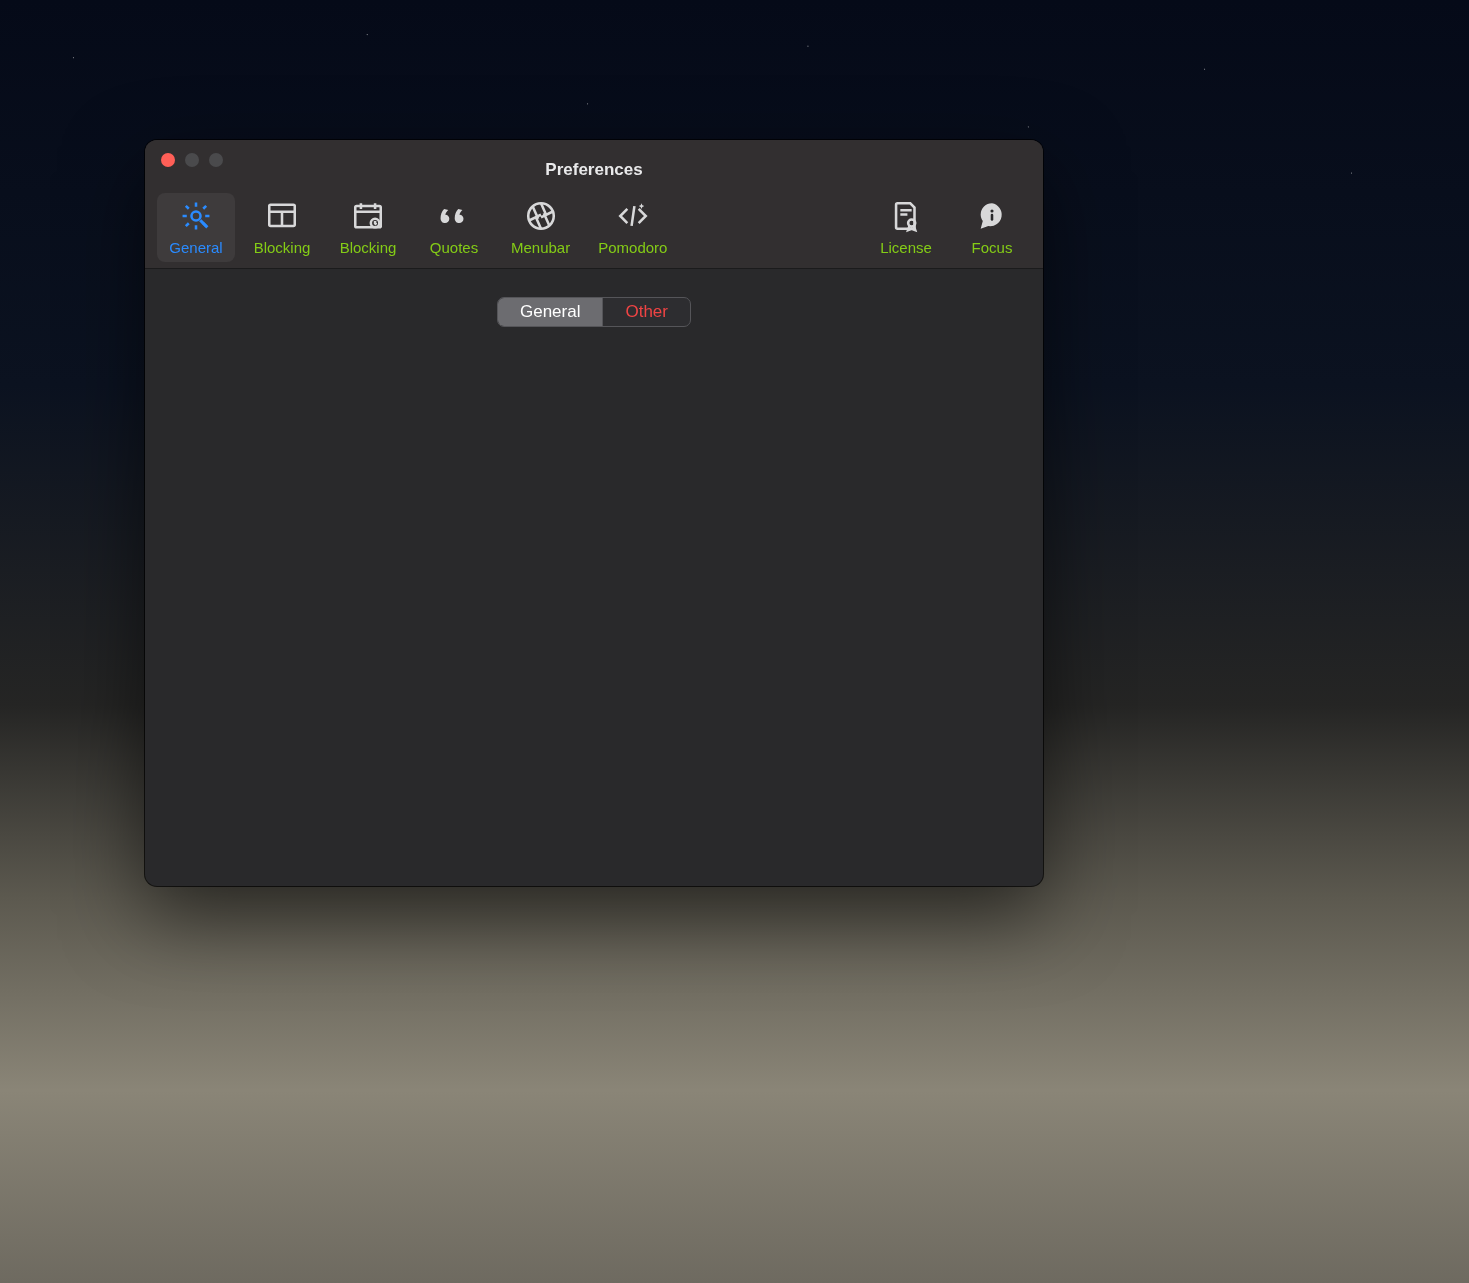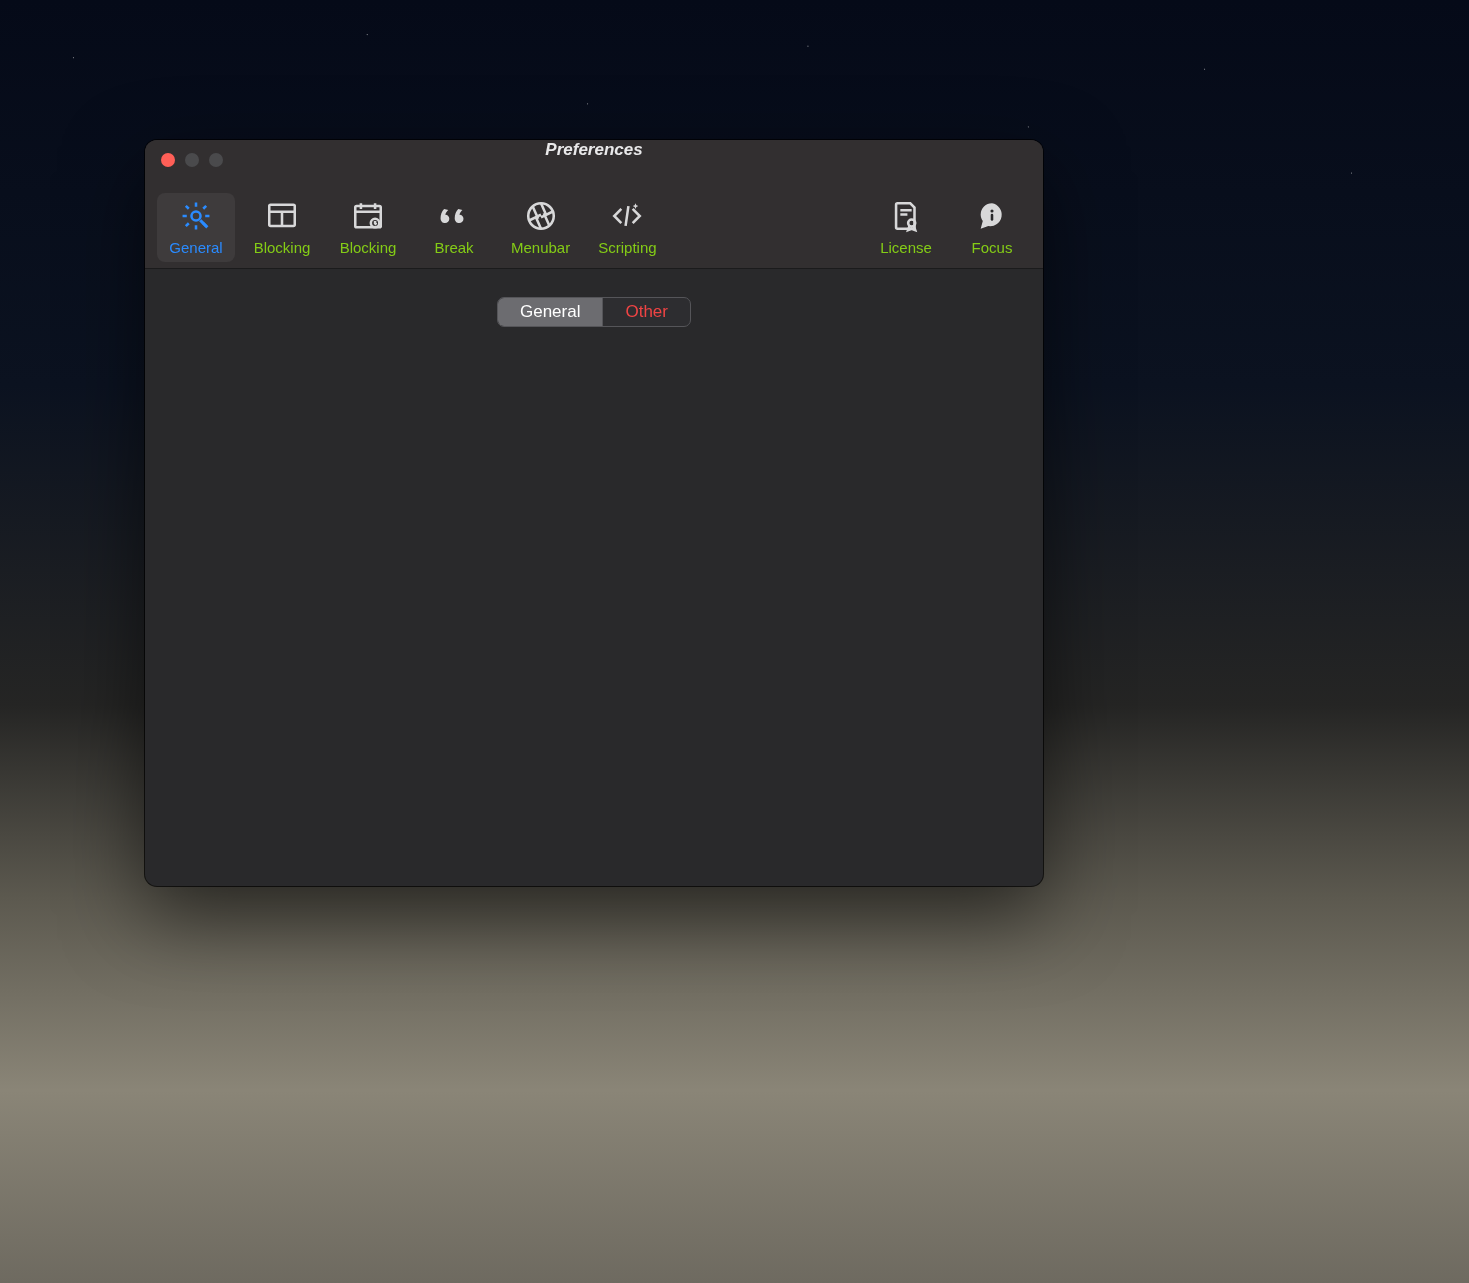--- a/index.html
+++ b/index.html
@@ -41,25 +41,24 @@
     height: 746px;
     background: #29292b;
     border-radius: 12px;
     box-shadow: 0 30px 80px rgba(0,0,0,.55), 0 0 0 1px rgba(0,0,0,.7);
     overflow: hidden;
   }
 
   .titlebar {
     height: 40px;
     display: flex;
-    align-items: flex-start;
+    align-items: flex-end;
     justify-content: center;
     position: relative;
     background: #322f30;
-    font-style: italic;
   }
   .traffic {
     position: absolute;
     left: 16px; top: 13px;
     display: flex; gap: 10px;
   }
   .dot { width: 14px; height: 14px; border-radius: 50%; }
   .dot.red { background: #ff5f57; }
   .dot.grey { background: #4a4a4c; }
   .title { color: #e9e9ea; font-size: 17px; font-weight: 600; }
@@ -242,35 +241,35 @@
           <path d="M3 9h18M7 3v4M17 3v4"></path>
           <circle cx="17" cy="17" r="3"></circle>
           <path d="M17 15.5v1.7l1 .8"></path>
       </svg>
       <span>Blocking</span>
     </div>
     <div class="titem">
       <svg viewBox="0 0 24 24" fill="currentColor">
         <path d="M5 7c-1.7 1.8-2.5 4-2.5 6.5 0 2 1.4 3.5 3.2 3.5 1.7 0 3-1.3 3-3 0-1.6-1.2-2.8-2.7-2.8-.3 0 .2-1.8 2-3.4L5 7zm10 0c-1.7 1.8-2.5 4-2.5 6.5 0 2 1.4 3.5 3.2 3.5 1.7 0 3-1.3 3-3 0-1.6-1.2-2.8-2.7-2.8-.3 0 .2-1.8 2-3.4L15 7z"></path>
       </svg>
-      <span>Break</span>
+      <span>Quotes</span>
     </div>
     <div class="titem">
       <svg viewBox="0 0 24 24" fill="none" stroke="currentColor" stroke-width="1.8">
         <circle cx="12" cy="12" r="9"></circle>
         <path d="M12 3l4 9M20 9l-8 4M18 19l-4-9M12 21l-4-9M4 15l8-4M6 5l4 9"></path>
       </svg>
       <span>Menubar</span>
     </div>
     <div class="titem">
       <svg viewBox="0 0 24 24" fill="none" stroke="currentColor" stroke-width="1.8">
         <path d="M8 7l-5 5 5 5M16 7l5 5-5 5M13 5l-2 14"></path>
           <path d="M18 3l.6 1.4L20 5l-1.4.6L18 7l-.6-1.4L16 5l1.4-.6z" fill="currentColor" stroke="none"></path>
       </svg>
-      <span>Scripting</span>
+      <span>Pomodoro</span>
     </div>
 
     <div class="tspacer"></div>
 
     <div class="titem">
       <svg viewBox="0 0 24 24" fill="none" stroke="currentColor" stroke-width="1.8">
         <path d="M6 3h9l3 3v14c0 .6-.4 1-1 1H6c-.6 0-1-.4-1-1V4c0-.6.4-1 1-1z"></path>
           <path d="M8 8h8M8 11h5"></path>
           <circle cx="16" cy="17" r="2.5"></circle>
           <path d="M14.5 19l-1 3 2.5-1 2.5 1-1-3"></path>

